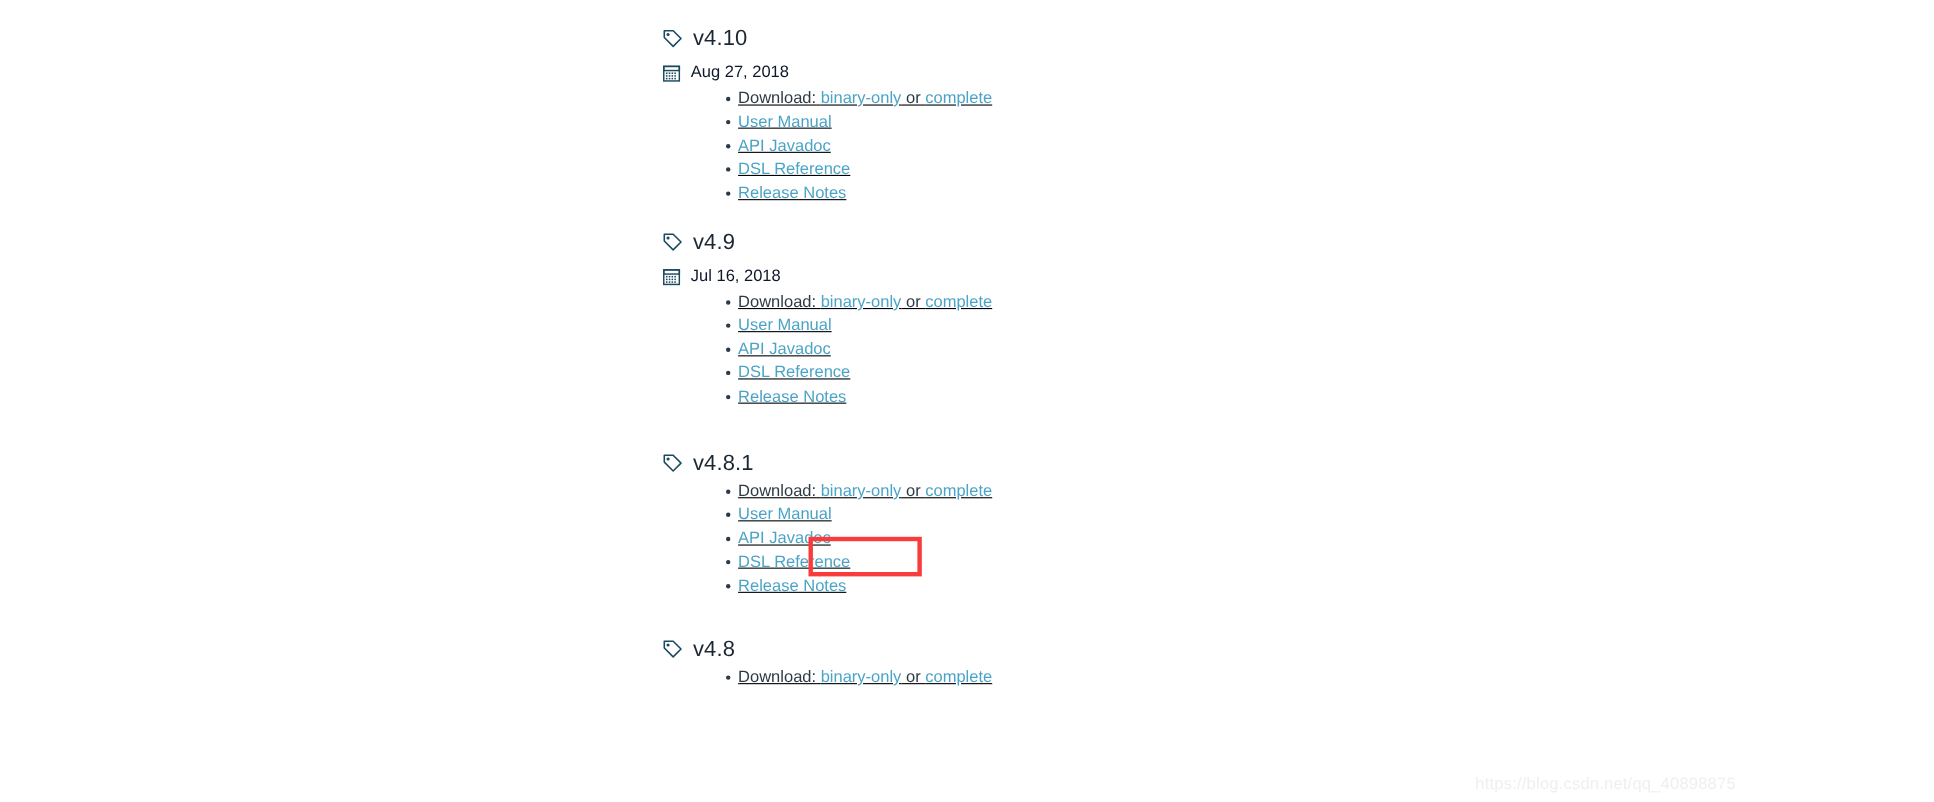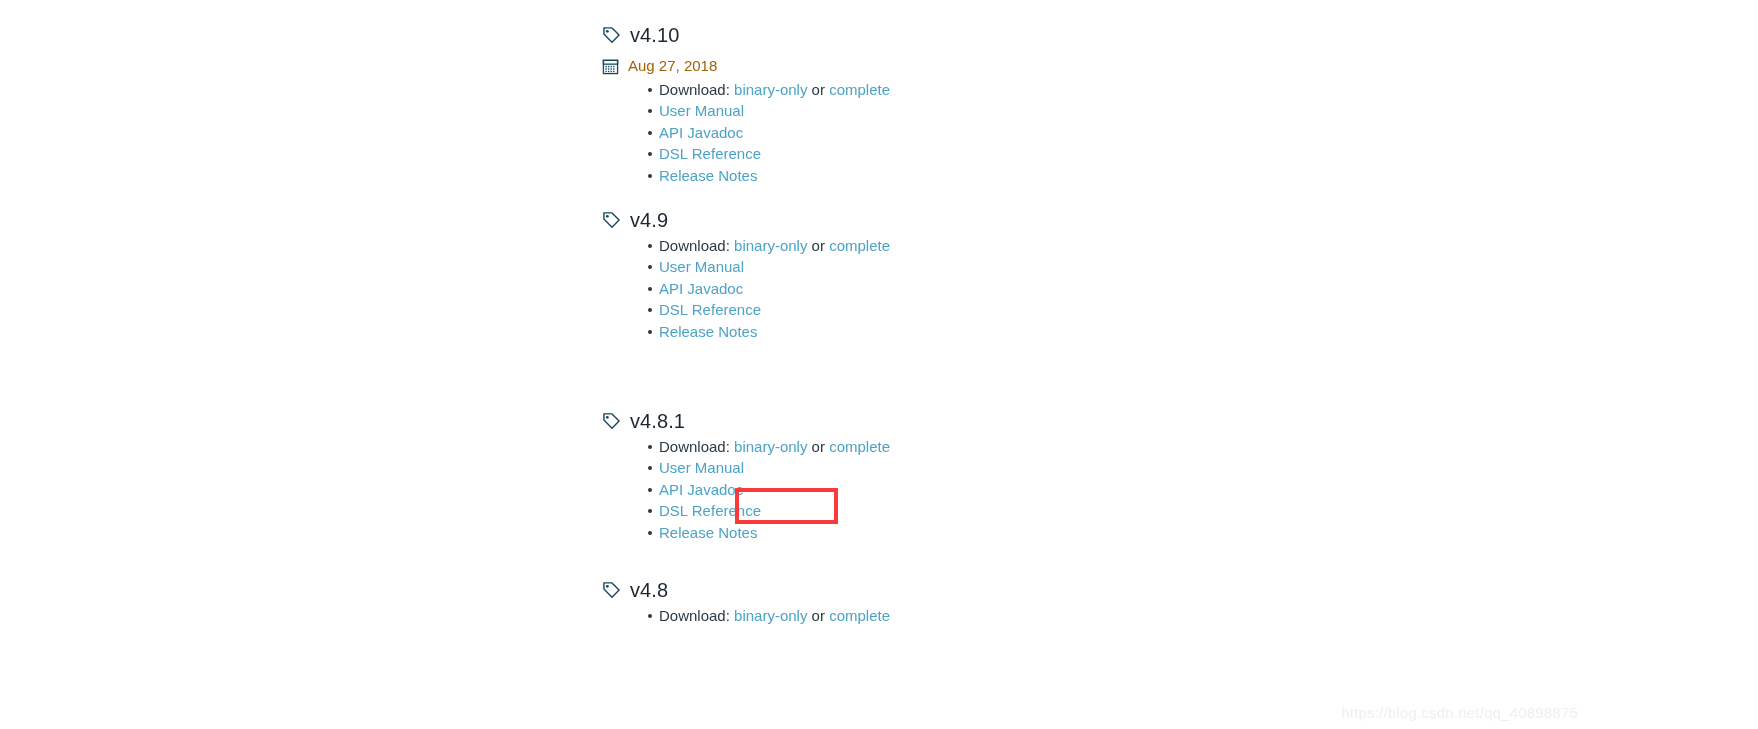--- a/index.html
+++ b/index.html
@@ -71,29 +71,30 @@
   .calendar-icon {
     width: 17px;
     height: 17px;
     flex: 0 0 17px;
     display: block;
   }
 
   .release-date {
     font-size: 15px;
     line-height: 22px;
-    color: #a16207;
+    color: #0f172a;
     white-space: nowrap;
   }
 
   .link-list {
     list-style: none;
-    margin: 3px;
+    margin: 15px;
     padding: 0;
     margin-top: 2px;
+    text-decoration: underline;
   }
 
   .link-list li {
     position: relative;
     padding-left: 54px;
     height: 21.4px;
     line-height: 21.4px;
     font-size: 15px;
     color: #2b3a46;
     white-space: nowrap;
@@ -190,20 +191,41 @@
     </div>
 
     <div class="release" style="position:absolute; left:0; top:207px;">
       <div class="release-heading">
         <svg class="tag-icon" viewBox="0 0 20 20">
           <path d="M2 2 L10.5 2 L18 9.5 L10.5 17 L2 8.5 Z" fill="none" stroke="#1b4a5e" stroke-width="1.5" stroke-linejoin="round"></path>
           <circle cx="5.6" cy="5.6" r="1.5" fill="#1b4a5e"></circle>
         </svg>
         <span class="release-title">v4.9</span>
       </div>
+      <div class="release-date-row">
+        <svg class="calendar-icon" viewBox="0 0 18 18">
+          <rect x="1.5" y="2.5" width="15" height="14" fill="none" stroke="#1b4a5e" stroke-width="1.4"></rect>
+          <rect x="1.5" y="2.5" width="15" height="4" fill="none" stroke="#1b4a5e" stroke-width="1.4"></rect>
+          <g fill="#1b4a5e">
+            <rect x="3.6" y="8.3" width="1.5" height="1.5"></rect>
+              <rect x="6.3" y="8.3" width="1.5" height="1.5"></rect>
+            <rect x="9" y="8.3" width="1.5" height="1.5"></rect>
+              <rect x="11.7" y="8.3" width="1.5" height="1.5"></rect>
+            <rect x="3.6" y="10.9" width="1.5" height="1.5"></rect>
+              <rect x="6.3" y="10.9" width="1.5" height="1.5"></rect>
+            <rect x="9" y="10.9" width="1.5" height="1.5"></rect>
+              <rect x="11.7" y="10.9" width="1.5" height="1.5"></rect>
+            <rect x="3.6" y="13.5" width="1.5" height="1.5"></rect>
+              <rect x="6.3" y="13.5" width="1.5" height="1.5"></rect>
+            <rect x="9" y="13.5" width="1.5" height="1.5"></rect>
+              <rect x="11.7" y="13.5" width="1.5" height="1.5"></rect>
+          </g>
+        </svg>
+        <span class="release-date">Jul 16, 2018</span>
+      </div>
       <ul class="link-list">
         <li><span class="plain-text">Download:</span><span class="plain-text">&nbsp;</span><a class="doc-link" href="#">binary-only</a><span class="plain-text"> or </span><a class="doc-link" href="#">complete</a></li>
         <li><a class="doc-link" href="#">User Manual</a></li>
         <li><a class="doc-link" href="#">API Javadoc</a></li>
         <li><a class="doc-link" href="#">DSL Reference</a></li>
         <li><a class="doc-link" href="#">Release Notes</a></li>
       </ul>
     </div>
 
     <div class="release" style="position:absolute; left:0; top:408px;">

